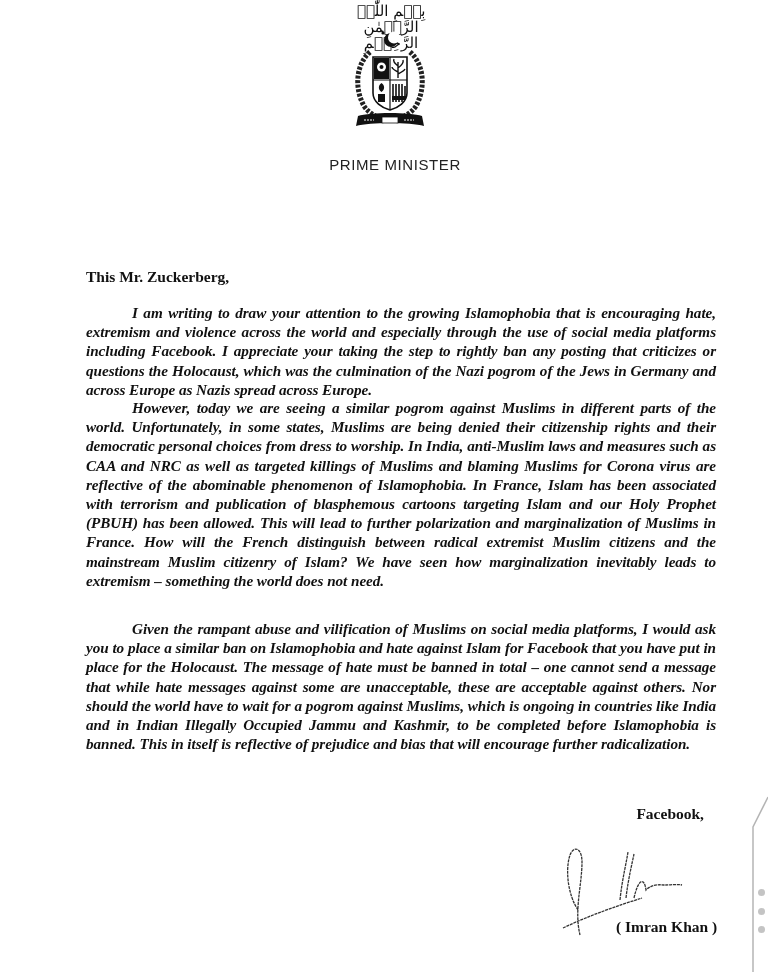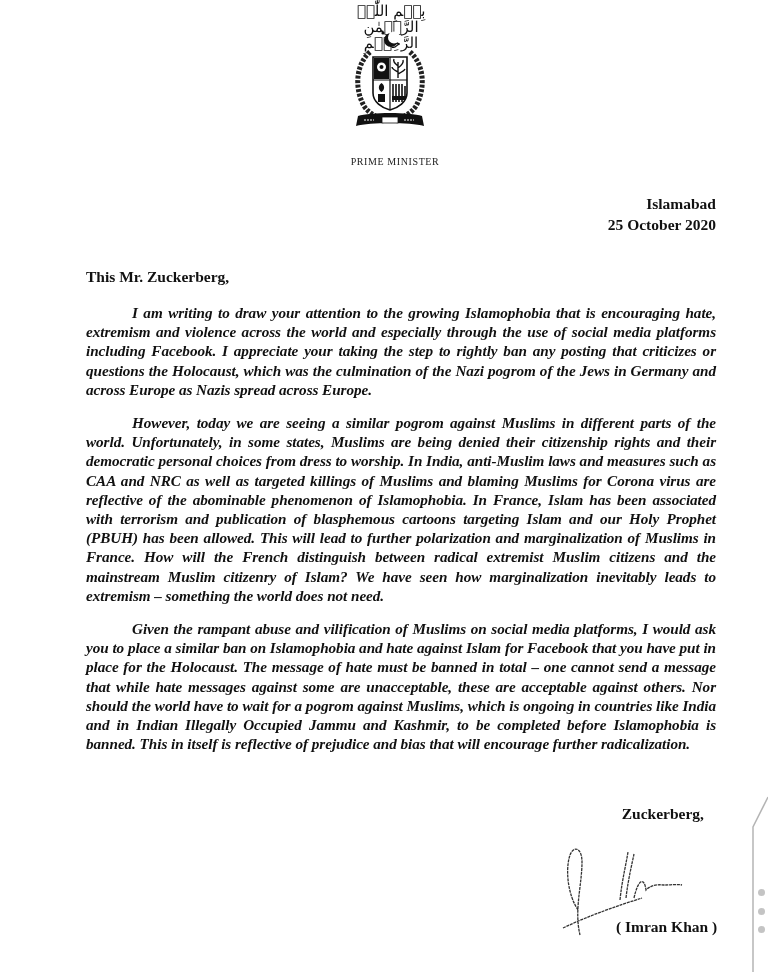--- a/index.html
+++ b/index.html
@@ -4,33 +4,33 @@
   <style>
     html, body { margin: 0; padding: 0; background: #ffffff; }
     body { width: 768px; height: 972px; position: relative; overflow: hidden; color: #111; }
     .page { position: absolute; left: 0; top: 0; width: 768px; height: 972px; background: #fff; }
 
     .bismillah { position: absolute; left: 336px; top: 3px; width: 110px; text-align: center;
       font-family: "DejaVu Serif", serif; font-size: 15px; line-height: 16px; color: #111; direction: rtl; }
     .emblem { position: absolute; left: 350px; top: 30px; width: 80px; height: 104px; }
 
     .office-title { position: absolute; left: 300px; top: 156px; width: 190px; text-align: center;
-      font-family: Liberation Serif, serif; font-size: 10px; letter-spacing: 0.6px; color: #222; }
+      font-family: Liberation Sans, sans-serif; font-size: 15px; letter-spacing: 0.6px; color: #222; }
 
     .place-date { position: absolute; right: 52px; top: 193px; text-align: right;
       font-family: "Liberation Serif", serif; font-weight: bold; font-size: 15.5px; line-height: 21px; }
 
     .salutation { position: absolute; left: 86px; top: 268px;
       font-family: "Liberation Serif", serif; font-weight: bold; font-size: 15.5px; }
 
     .body-text { position: absolute; left: 86px; width: 630px;
       font-family: "Liberation Serif", serif; font-weight: bold; font-size: 15.2px; line-height: 19.2px;
       text-align: justify; text-indent: 46px; letter-spacing: -0.05px; font-style: italic; }
     .p1 { top: 303px; }
-    .p2 { top: 413px; }
+    .p2 { top: 398px; }
     .p3 { top: 619px; }
 
     .closing { position: absolute; right: 64px; top: 805px;
       font-family: "Liberation Serif", serif; font-weight: bold; font-size: 15.5px; }
     .signature { position: absolute; left: 560px; top: 840px; width: 130px; height: 100px; }
     .signatory { position: absolute; left: 616px; top: 918px;
       font-family: "Liberation Serif", serif; font-weight: bold; font-size: 15.5px; text-align: right; }
 
     .fold-line { position: absolute; left: 0; top: 0; width: 768px; height: 972px; pointer-events: none; }
     .dot { position: absolute; width: 7px; height: 7px; border-radius: 50%; background: #c4c4c4; left: 758px; }
@@ -67,32 +67,28 @@
     <path d="M43 54 V72 M46 54 V72 M49 54 V72 M52 54 V72 M55 56 V70" stroke="#111" stroke-width="1.6"></path>
     <rect x="42" y="66" width="14" height="4" fill="#111"></rect>
 
     <path d="M8 86 C20 82 60 82 72 86 L74 96 C60 92 20 92 6 96 Z" fill="#111"></path>
     <rect x="32" y="87" width="16" height="6" fill="#fff" stroke="#111" stroke-width="0.8"></rect>
     <path d="M14 90 h10 M54 90 h10 M35 90 h10" stroke="#fff" stroke-width="1" stroke-dasharray="2 1"></path>
   </svg>
 
   <div class="office-title">PRIME MINISTER</div>
 
-  <div class="place-date">
-    <div>Islamabad</div>
-    <div>25 October 2020</div>
-  </div>
 
   <div class="salutation">This Mr. Zuckerberg,</div>
 
   <p class="body-text p1" style="margin:0">I am writing to draw your attention to the growing Islamophobia that is encouraging hate, extremism and violence across the world and especially through the use of social media platforms including Facebook. I appreciate your taking the step to rightly ban any posting that criticizes or questions the Holocaust, which was the culmination of the Nazi pogrom of the Jews in Germany and across Europe as Nazis spread across Europe.</p>
   <p class="body-text p2" style="margin:0">However, today we are seeing a similar pogrom against Muslims in different parts of the world. Unfortunately, in some states, Muslims are being denied their citizenship rights and their democratic personal choices from dress to worship. In India, anti-Muslim laws and measures such as CAA and NRC as well as targeted killings of Muslims and blaming Muslims for Corona virus are reflective of the abominable phenomenon of Islamophobia. In France, Islam has been associated with terrorism and publication of blasphemous cartoons targeting Islam and our Holy Prophet (PBUH) has been allowed. This will lead to further polarization and marginalization of Muslims in France. How will the French distinguish between radical extremist Muslim citizens and the mainstream Muslim citizenry of Islam? We have seen how marginalization inevitably leads to extremism – something the world does not need.</p>
   <p class="body-text p3" style="margin:0">Given the rampant abuse and vilification of Muslims on social media platforms, I would ask you to place a similar ban on Islamophobia and hate against Islam for Facebook that you have put in place for the Holocaust. The message of hate must be banned in total – one cannot send a message that while hate messages against some are unacceptable, these are acceptable against others. Nor should the world have to wait for a pogrom against Muslims, which is ongoing in countries like India and in Indian Illegally Occupied Jammu and Kashmir, to be completed before Islamophobia is banned. This in itself is reflective of prejudice and bias that will encourage further radicalization.</p>
 
-  <div class="closing">Zuckerberg,</div>
+  <div class="closing">Facebook,</div>
 
   <svg class="signature" viewBox="0 0 130 100">
     <path d="M18 70 C8 55 5 30 10 15 C14 5 22 8 22 22 C22 45 14 70 20 95 M3 88 C30 75 60 65 82 58 M60 60 C62 40 66 25 68 12 M66 58 C68 40 72 24 74 14 M74 58 C78 40 84 36 86 50 C90 46 96 44 104 45 C110 45 118 44 122 45" stroke="#333" stroke-width="1.3" fill="none" stroke-dasharray="3 0.8"></path>
   </svg>
 
   <div class="signatory">( Imran Khan )</div>
 
   <svg class="fold-line" viewBox="0 0 768 972">
     <polyline points="768,797 753,827 753,972" stroke="#b5b5b5" stroke-width="1.5" fill="none"></polyline>
   </svg>

